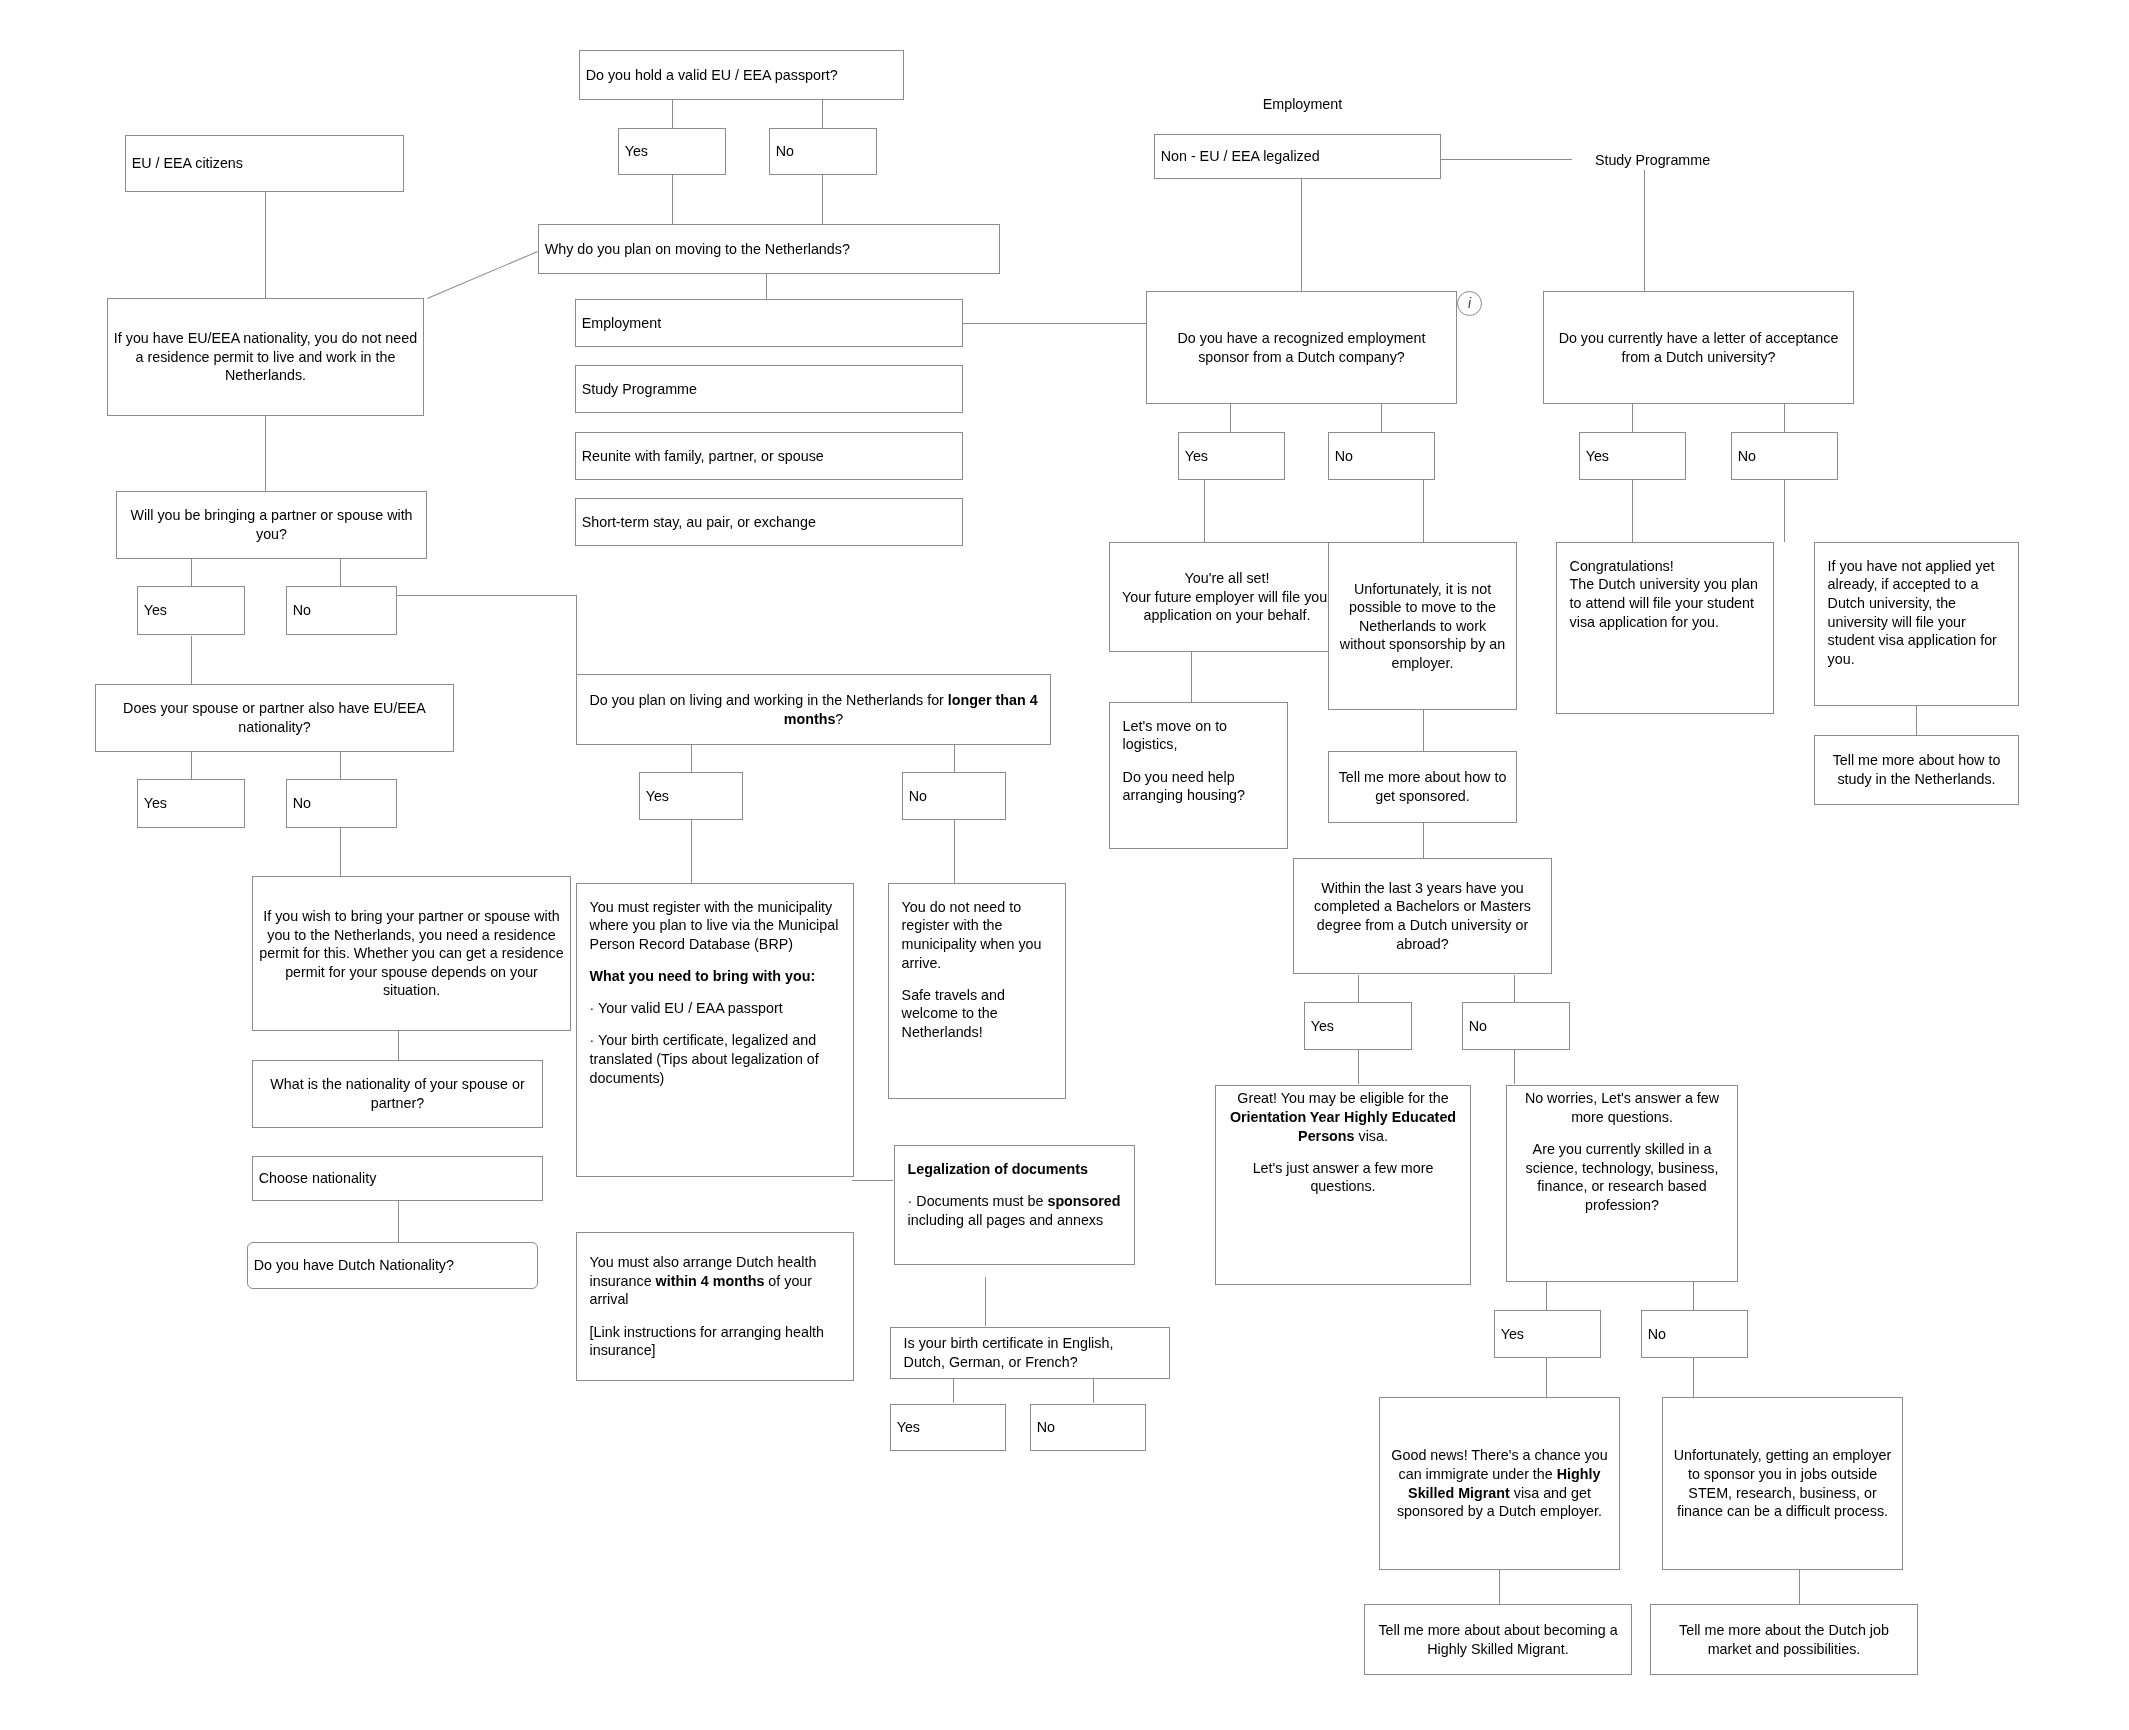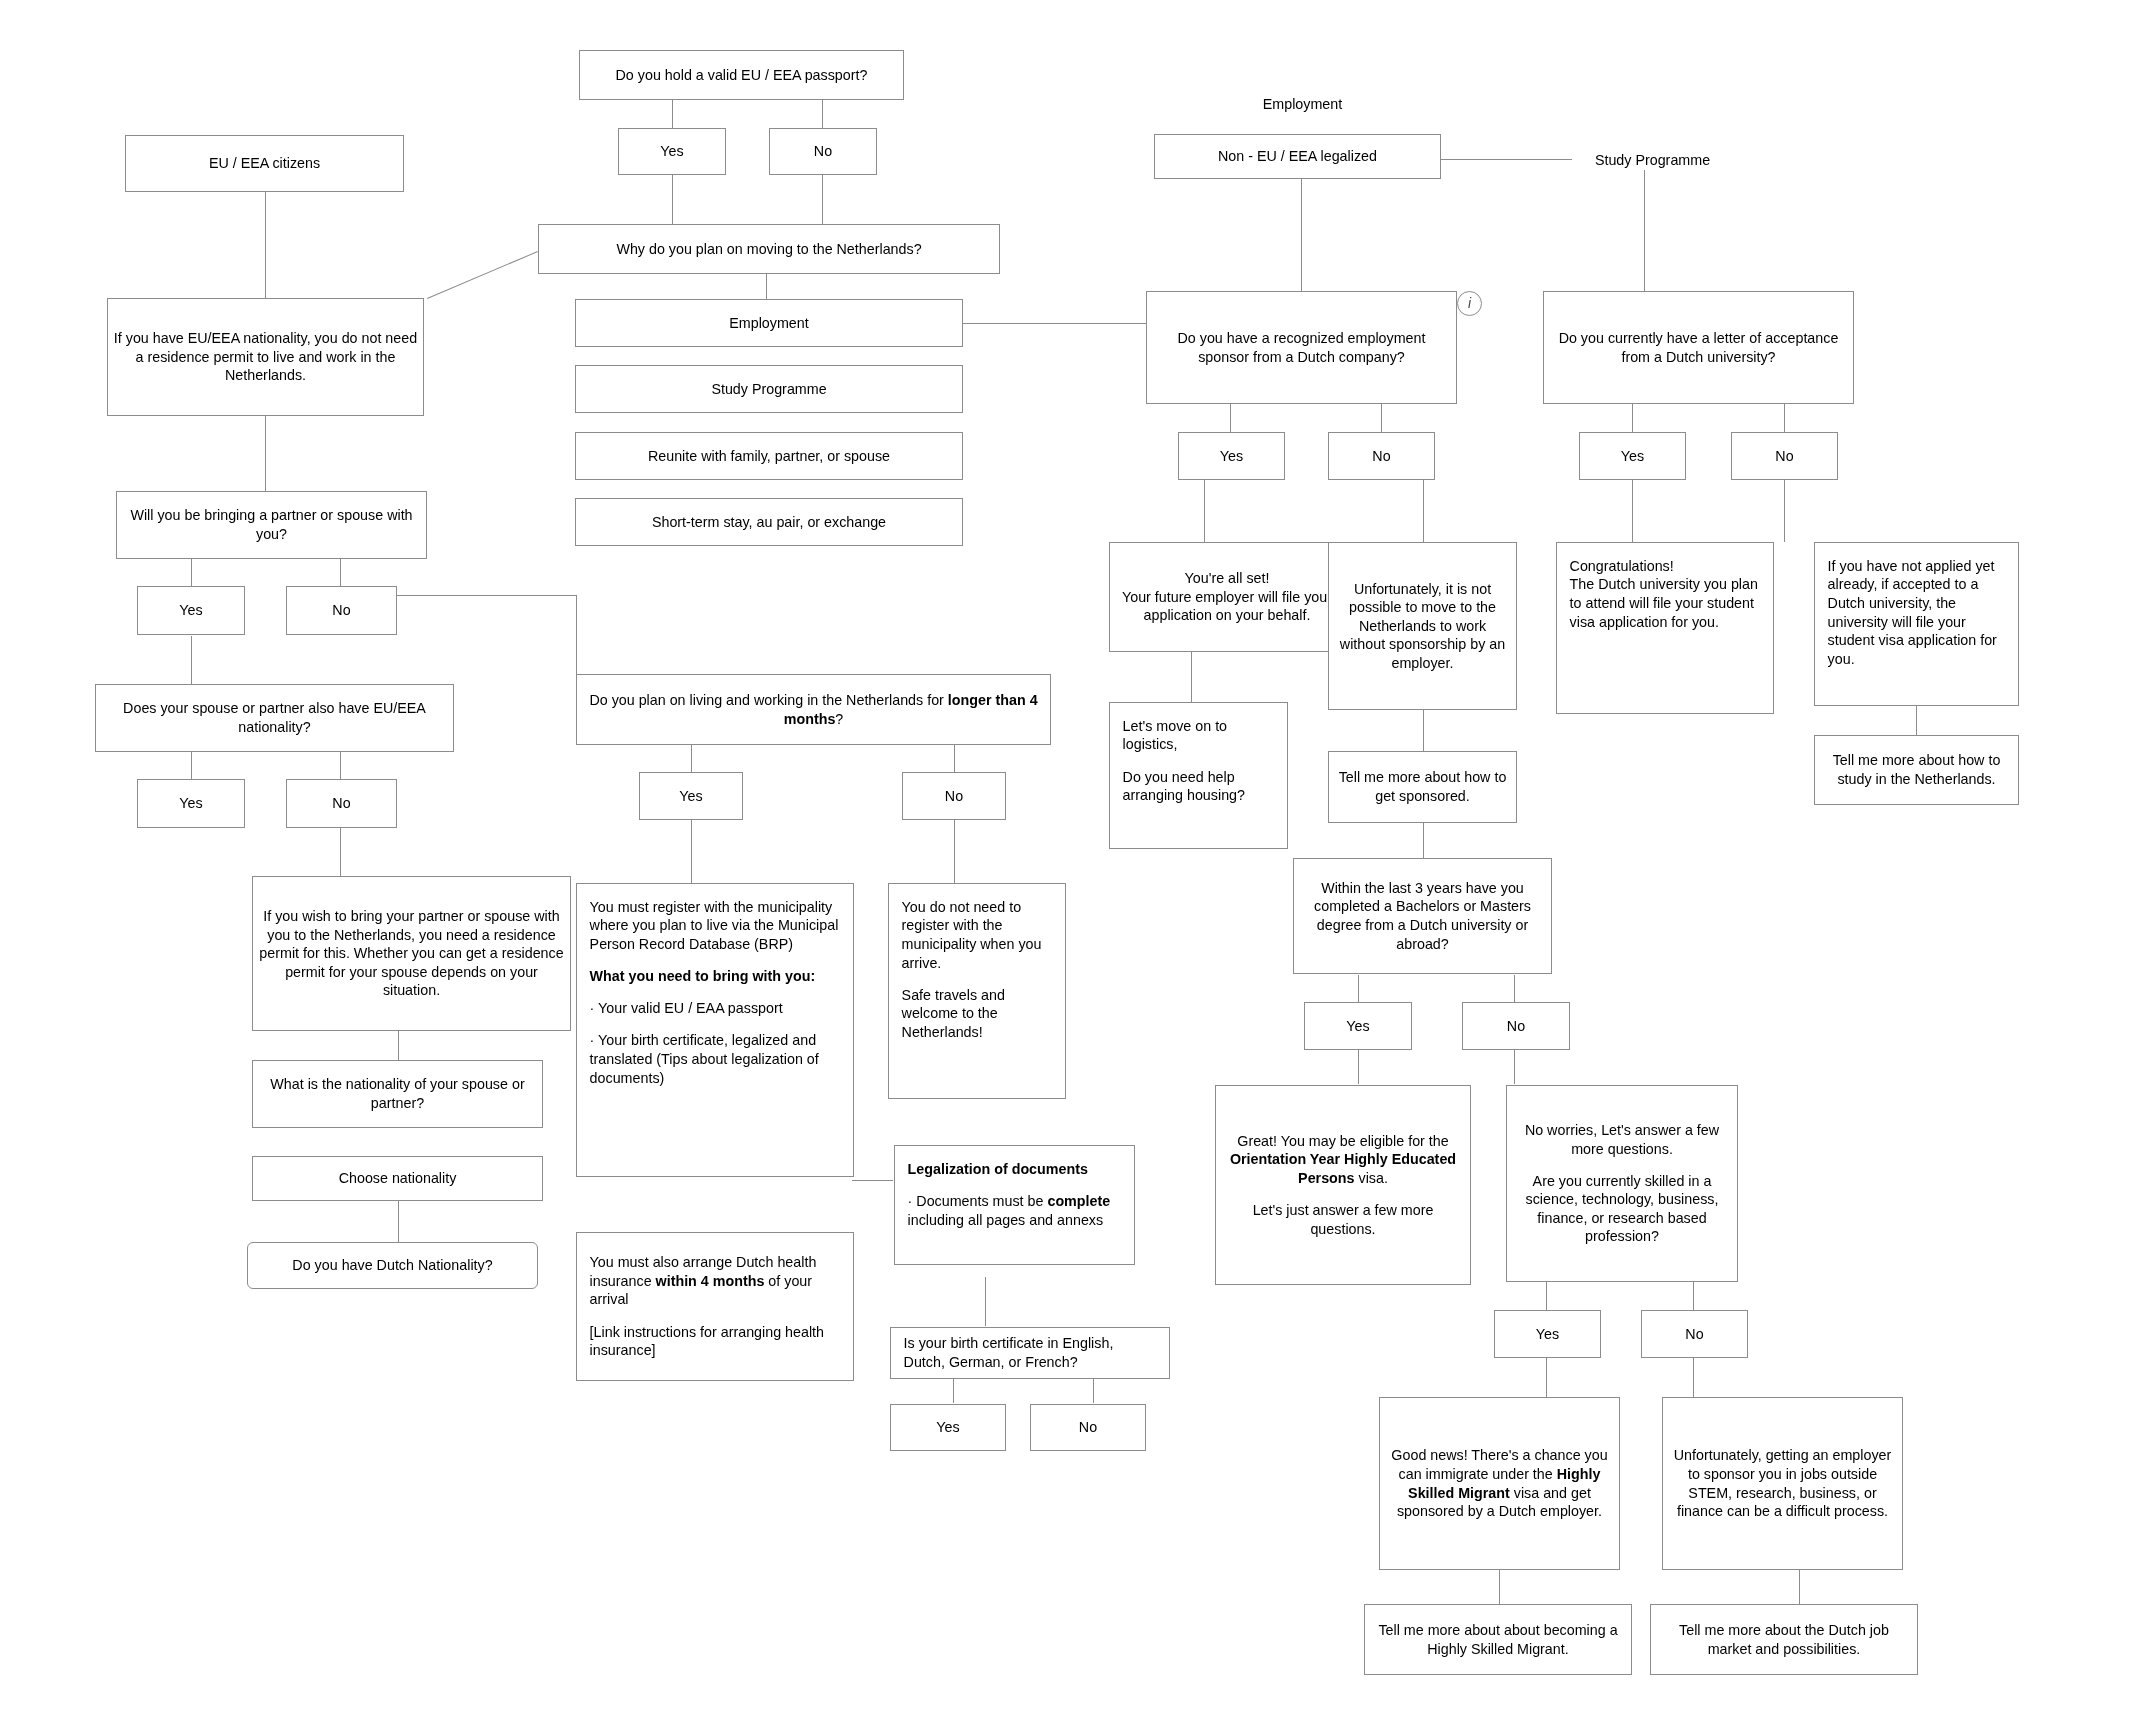--- a/index.html
+++ b/index.html
@@ -14,21 +14,20 @@
     background:#ffffff;
     overflow:hidden;
   }
   .node{
     position:absolute;
     box-sizing:border-box;
     border:1.1px solid #8c8c8c;
     background:#ffffff;
     display:flex;
     align-items:center;
-    justify-content:center;
     text-align:center;
     padding:3.4px 5.7px;
     font-size:14.3px;
     line-height:1.30;
     z-index:3;
   }
   .node.left{
     text-align:left;
     justify-content:flex-start;
     align-items:flex-start;
@@ -278,21 +277,21 @@
 
   <div class="node left" style="left:576px;top:1232px;width:278px;height:149px;flex-direction:column;justify-content:center;">
     <span class="blk"><span>You must also arrange Dutch health insurance </span><b>within 4 months</b><span> of your arrival</span></span>
     <span class="sp"></span>
     <span class="blk">[Link instructions for arranging health insurance]</span>
   </div>
 
   <div class="node left" style="left:894px;top:1145px;width:241px;height:120px;flex-direction:column;">
     <b class="blk">Legalization of documents</b>
     <span class="sp"></span>
-    <span class="blk"><span>· Documents must be </span><b>complete</b><span> including all pages and annexs</span></span>
+    <span class="blk"><span>· Documents must be </span><b>sponsored</b><span> including all pages and annexs</span></span>
   </div>
 
   <div class="node lefttop" style="left:890px;top:1327px;width:280px;height:52px;">
     <span>Is your birth certificate in English, Dutch, German, or French?</span>
   </div>
   <div class="node" style="left:890px;top:1404px;width:116px;height:47px;">
     <span>Yes</span>
   </div>
   <div class="node" style="left:1030px;top:1404px;width:116px;height:47px;">
     <span>No</span>

